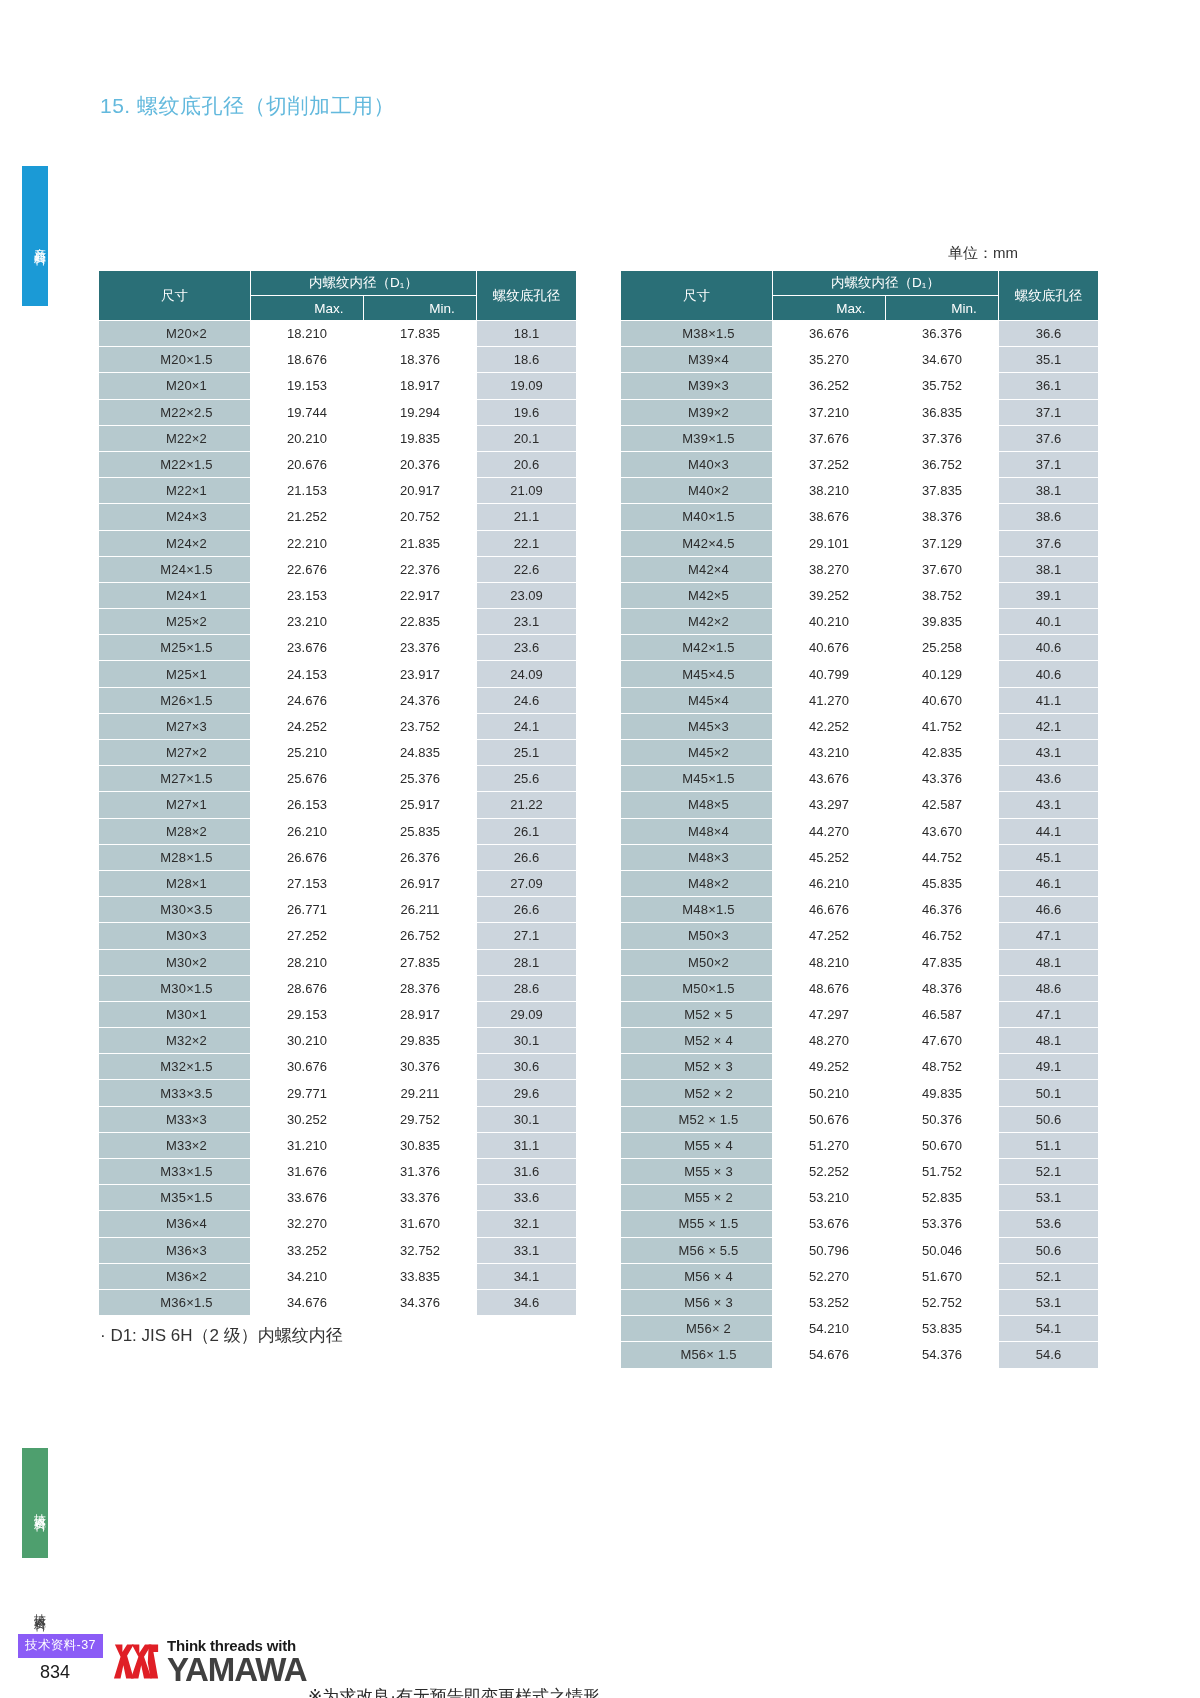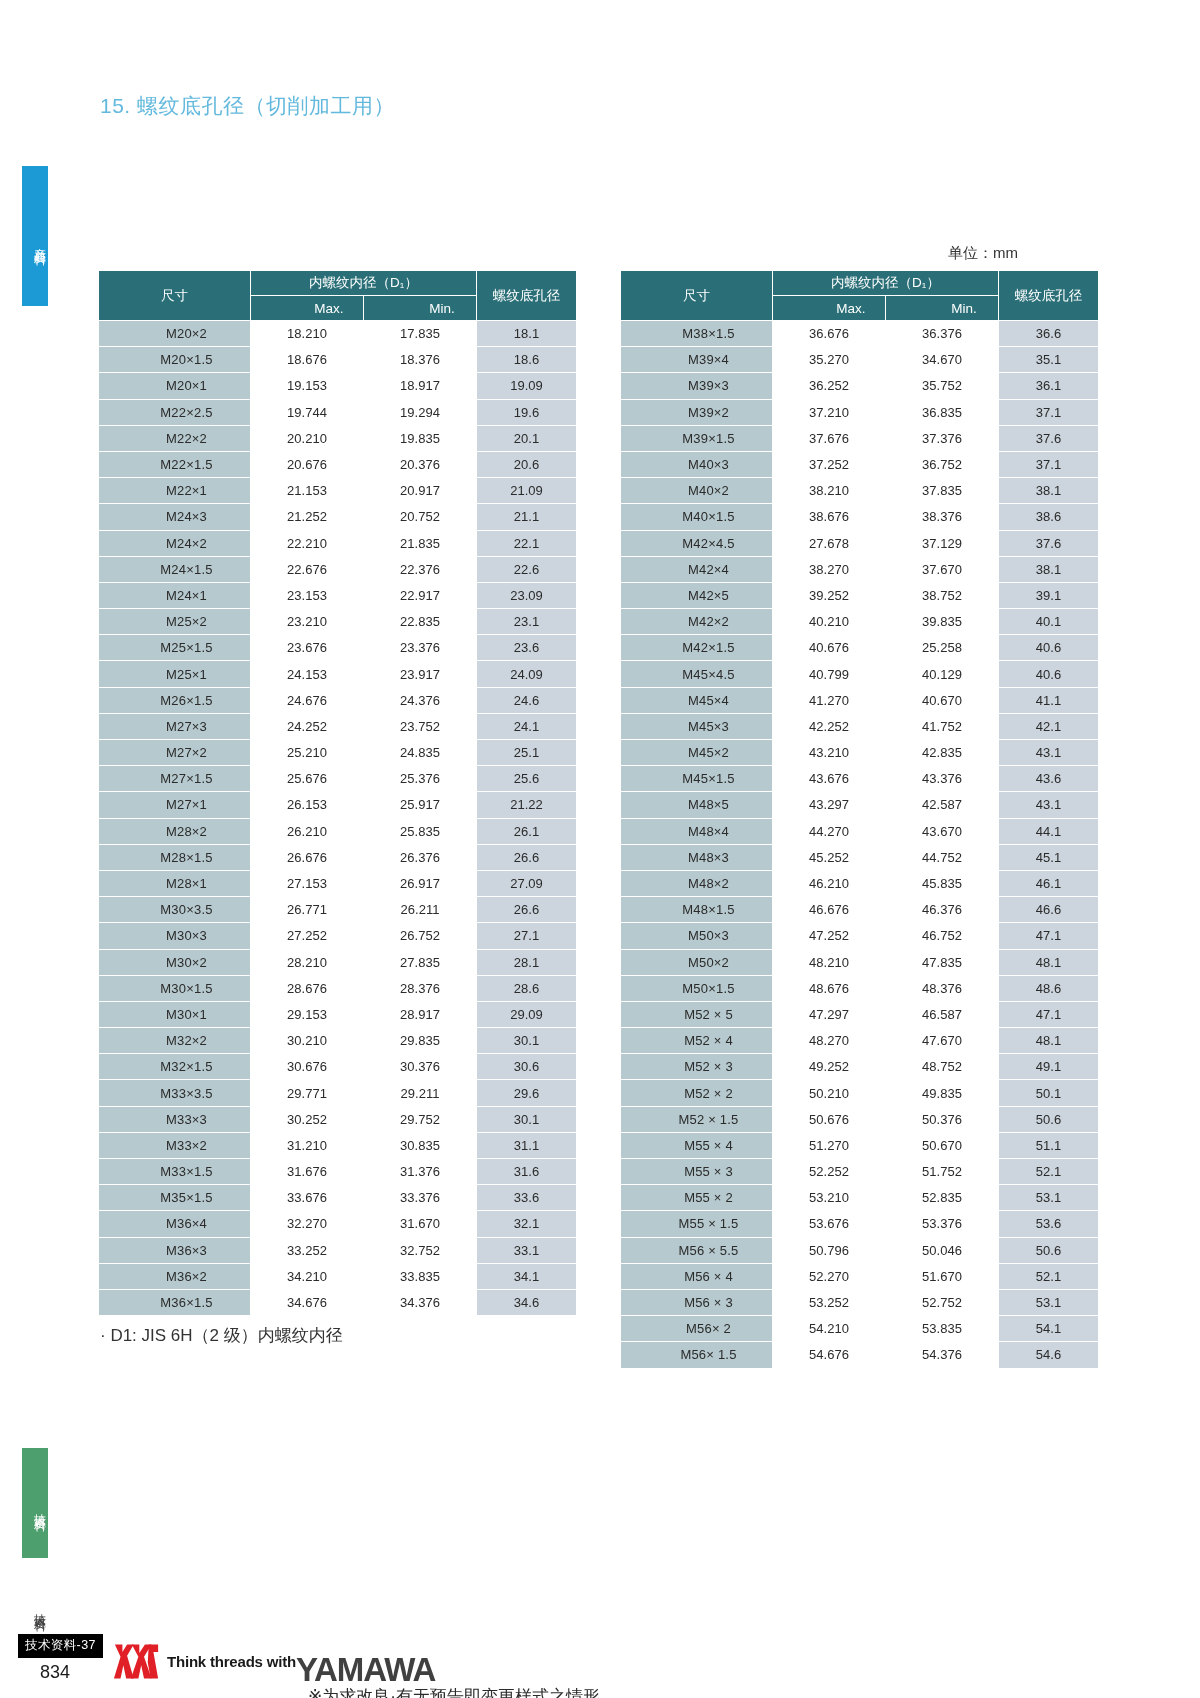--- a/index.html
+++ b/index.html
@@ -129,21 +129,21 @@
     font-size: 17px;
     color: #333333;
     white-space: nowrap;
   }
 
   
   .footer-tag {
     position: absolute;
     left: 18px;
     top: 1586px;
-    background: #000000;
+    background: #8b5cf6;
     color: #ffffff;
     font-size: 12.5px;
     padding: 3px 7px 4px 7px;
     white-space: nowrap;
     letter-spacing: 0.4px;
   }
   .footer-page {
     position: absolute;
     left: 40px;
     top: 1614px;
@@ -152,21 +152,21 @@
   }
   .logo-block {
     position: absolute;
     left: 113px;
     top: 1590px;
     display: flex;
     align-items: flex-end;
     gap: 7px;
   }
   .logo-mark { width: 47px; height: 47px; display: block; }
-  .logo-text { display: flex; line-height: 1; }
+  .logo-text { display: flex; flex-direction: column; line-height: 1; }
   .logo-tagline {
     font-size: 15px;
     font-weight: bold;
     color: #1a1a1a;
     letter-spacing: -0.2px;
     margin-bottom: 1px;
   }
   .logo-name {
     font-size: 33px;
     font-weight: bold;
@@ -512,21 +512,21 @@
             <td class="c-hole">38.1</td>
           </tr>
           <tr>
             <td class="c-size">M40×1.5</td>
             <td class="c-max">38.676</td>
             <td class="c-min">38.376</td>
             <td class="c-hole">38.6</td>
           </tr>
           <tr>
             <td class="c-size">M42×4.5</td>
-            <td class="c-max">27.678</td>
+            <td class="c-max">29.101</td>
             <td class="c-min">37.129</td>
             <td class="c-hole">37.6</td>
           </tr>
           <tr>
             <td class="c-size">M42×4</td>
             <td class="c-max">38.270</td>
             <td class="c-min">37.670</td>
             <td class="c-hole">38.1</td>
           </tr>
           <tr>

